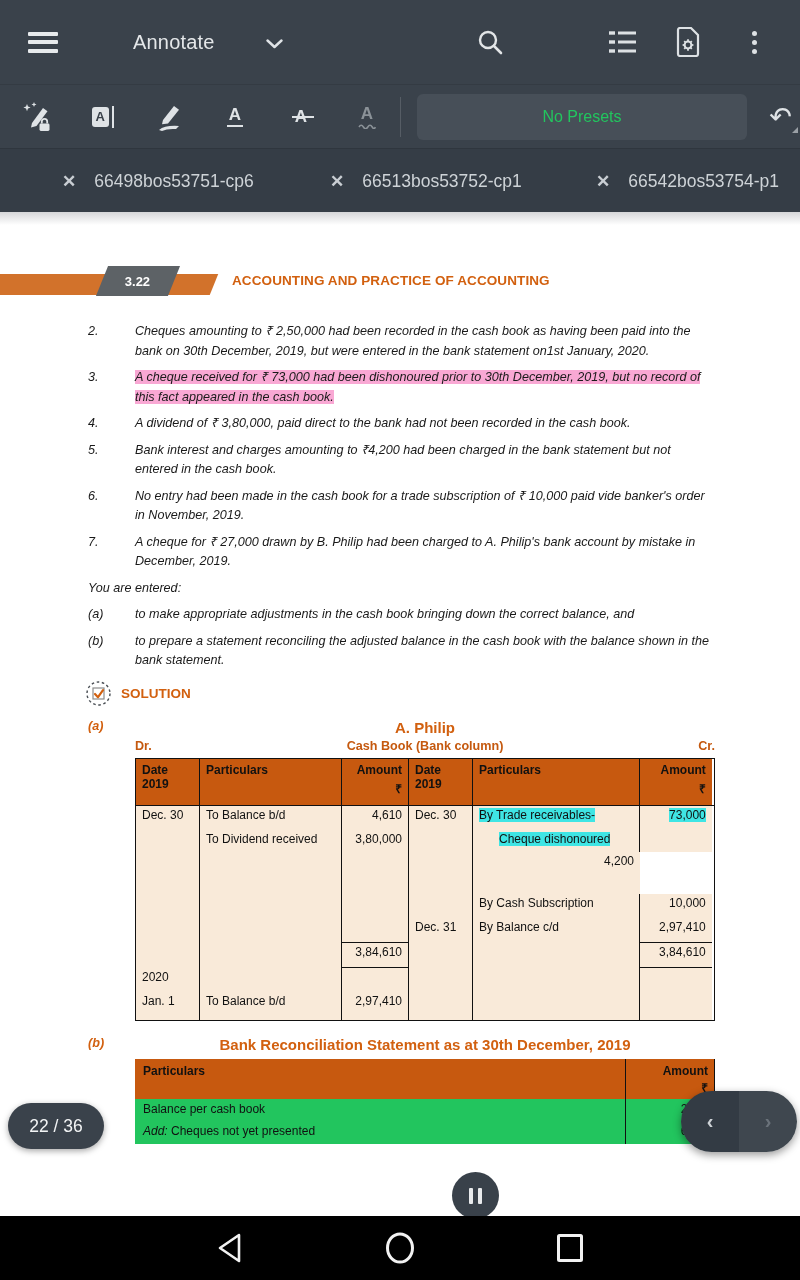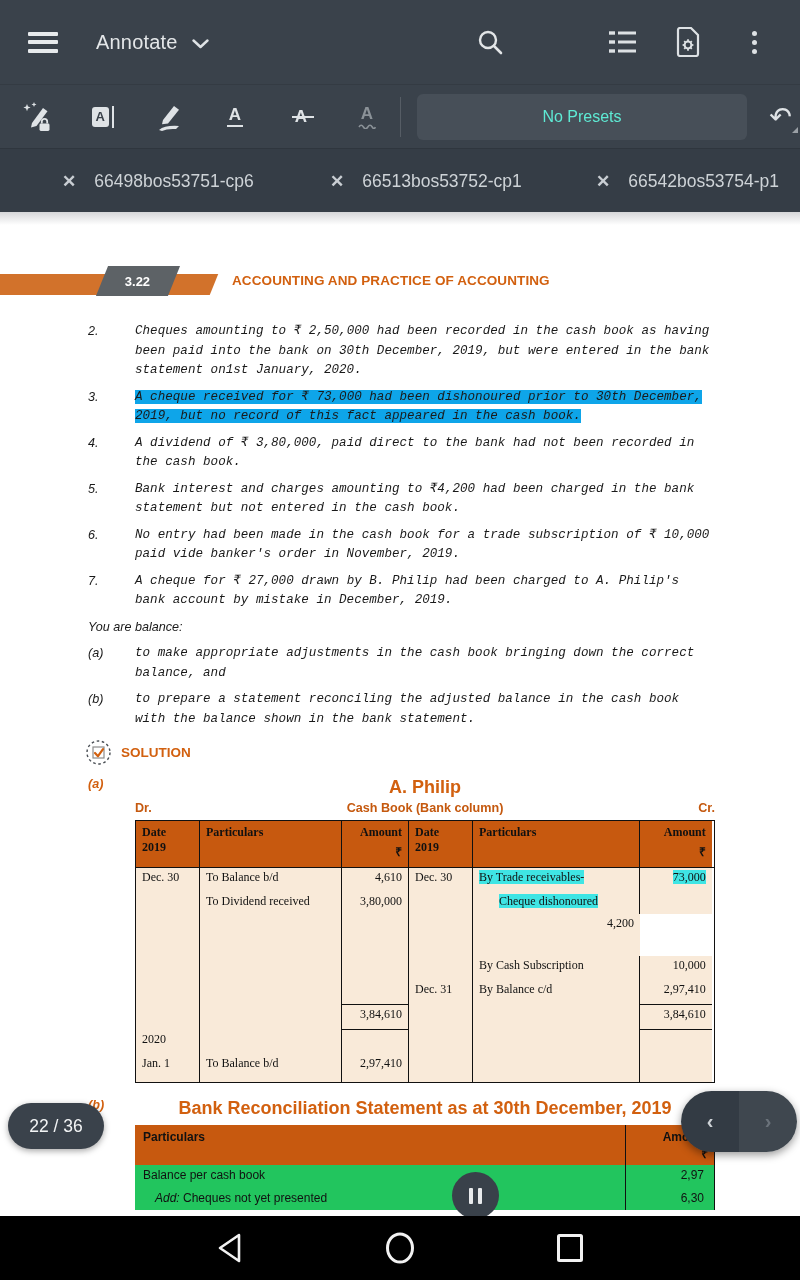--- a/index.html
+++ b/index.html
@@ -4,21 +4,21 @@
 <style>
   * { margin:0; padding:0; box-sizing:border-box; }
   html,body { background:#e8e8e8; }
   .screen {
     position:relative; width:800px; height:1280px; overflow:hidden;
     background:#ffffff; font-family:"Liberation Sans", sans-serif;
   }
   
   .topbar {
     position:absolute; left:0; top:0; width:800px; height:84px;
-    background:#3a424b; display:flex; align-items:center;
+    background:#3a424b; display:flex; align-items:center;gap:37px;
   }
   .hamburger { width:30px; margin-left:28px; cursor:pointer; }
   .hamburger span { display:block; height:4px; background:#e7eaec; border-radius:1px; margin:4.5px 0; }
   .menu-title { color:#e4e7e9; font-size:20px; margin-left:38px; letter-spacing:.2px; }
   .chev-down { margin-left:14px; margin-top:4px; }
   .topbar-right { margin-left:auto; display:flex; align-items:center; gap:34px; margin-right:30px; }
   .icon-btn { display:flex; align-items:center; justify-content:center; width:32px; height:32px; }
   .grid-icon { display:grid; grid-template-columns:repeat(3,5px); grid-template-rows:repeat(3,5px); gap:4px; }
   .grid-icon i { background:#dde1e4; border-radius:1.2px; }
   .overflow-dots { display:flex; flex-direction:column; gap:4px; }
@@ -35,21 +35,21 @@
   .uline  { width:16px; height:2.2px; background:#dfe3e6; margin-top:2px; }
   .strikeA { position:relative; }
   .strikeA .bar { position:absolute; left:-3px; top:8px; width:22px; height:2.2px; background:#dfe3e6; }
   .dim, .dim .letterA { color:#8b9298 !important; }
   .dim svg path { stroke:#8b9298 !important; }
   .textA-box { width:17px; height:20px; background:#dfe3e6; border-radius:3px; display:flex; align-items:center; justify-content:center; font-weight:bold; font-size:13px; color:#3a424b; }
   .cursor-bar { width:2.4px; height:22px; background:#dfe3e6; margin-left:3px; }
   .vdivider { width:1px; height:40px; background:#565d65; margin-left:18px; }
   .presets-btn {
     margin-left:16px; width:338px; height:46px; background:#474f58; border-radius:6px;
-    display:flex; align-items:center; justify-content:center; color:#5eead4; font-size:16px; cursor:pointer;
+    display:flex; align-items:center; justify-content:center; color:#22c55e; font-size:16px; cursor:pointer;
   }
   .undo-btn { margin-left:14px; position:relative; width:40px; height:40px; display:flex; align-items:center; justify-content:center; color:#dfe3e6; font-size:27px; cursor:pointer; }
   .undo-btn .corner { position:absolute; right:2px; bottom:4px; width:0; height:0; border-left:6px solid transparent; border-bottom:6px solid #9aa0a6; }
 
   .tabbar {
     position:absolute; left:0; top:148px; width:800px; height:64px;
     background:#353d46; border-top:1px solid #2f363e; overflow:hidden;
   }
   .tab { position:absolute; top:0; height:64px; display:flex; align-items:center; gap:18px; cursor:pointer; }
   .tab .close { color:#c9ced3; font-size:17px; font-weight:bold; }
@@ -64,34 +64,34 @@
   .banner .opara { position:absolute; left:152px; top:6px; width:62px; height:21px; background:#d2722b; transform:skewX(-22deg); }
   .banner .fold { position:absolute; left:138px; top:0px; width:26px; height:8px; background:#b4b8bb; transform:skewX(-22deg); }
   .banner .gpara { position:absolute; left:102px; top:-2px; width:72px; height:30px; background:#5d6266; transform:skewX(-22deg);
                    display:flex; align-items:center; justify-content:center; }
   .banner .pageno { color:#ffffff; font-weight:bold; font-size:13px; transform:skewX(22deg); }
   .banner .btitle { position:absolute; left:232px; top:5px; color:#d2600f; font-weight:bold; font-size:13.5px; letter-spacing:.1px; }
 
   .content { position:absolute; left:88px; top:110px; width:630px; color:#1a1a1a; }
   .item { display:flex; margin-bottom:7px; font-style:italic; font-size:12.6px; line-height:19.5px; }
   .inum { width:47px; flex:none; }
-  .itext { width:580px;font-family:Liberation Mono, monospace; }
-  .hl { background:#0ea5e9; }
+  .itext { width:580px; }
+  .hl { background:#f9a8d4; }
   .req-intro { font-style:italic; font-size:12.6px; line-height:19.5px; margin-bottom:7px; }
   .sol-row { display:flex; align-items:center; gap:9px; margin:10px 0 12px -3px; height:26px; }
   .sol-label { color:#d2600f; font-weight:bold; font-size:13.5px; font-style:normal; }
 
   .ab-row { display:flex; margin-bottom:3px; }
   .ab-label { width:47px; flex:none; color:#d2600f; font-weight:bold; font-size:12.6px; font-style:italic; }
-  .ab-title { width:580px; text-align:center; color:#d2600f; font-weight:bold; font-size:18px; }
+  .ab-title { width:580px; text-align:center; color:#d2600f; font-weight:bold; font-size:15px; }
   .drcr-row { margin-left:47px; width:580px; display:flex; justify-content:space-between; color:#c5590f; font-weight:bold; font-size:12.6px; margin-bottom:5px; }
 
   
   .cbtable { margin-left:47px; width:580px; border:1.6px solid #111; font-size:12px; color:#111; }
-  .cbrow { display:grid; grid-template-columns:64px 142px 67px 64px 167px 71.8px;font-family:Liberation Serif, serif; }
+  .cbrow { display:grid; grid-template-columns:64px 142px 67px 64px 167px 71.8px; }
   .cbcell { border-right:1.4px solid #111; padding:2px 6px 0 6px; background:#f9ead9; }
   .cbcell:last-child { border-right:none; }
   .cbhead .cbcell { background:#c7590f; font-weight:bold; padding-top:4px; }
   .cbhead { height:47px; border-bottom:1.6px solid #111; }
   .amt { text-align:right; }
   .rs-line { text-align:right; margin-top:3px; }
   .h24{height:24px} .h22{height:22px} .h42{height:42px} .h26{height:26px} .h28{height:28px}
   .tot { border-top:1.5px solid #111; border-bottom:1.5px solid #111; }
   .indent { padding-left:26px; }
   .justify { text-align:justify; }
@@ -100,21 +100,21 @@
   
   .recon-title-row { display:flex; margin-top:15px; margin-bottom:6px; }
   .recon-table { margin-left:47px; width:580px; font-size:12px; color:#111; }
   .recon-head { display:grid; grid-template-columns:490px 90px; background:#c7590f; font-weight:bold; height:40px; }
   .recon-head .pcell { padding:5px 0 0 8px; }
   .recon-head .acell { border-left:1.5px solid #111; border-right:1.5px solid #111; padding:5px 6px 0 6px; text-align:right; }
   .recon-head .rsym { display:block; margin-top:1px; font-weight:bold; }
   .recon-row { display:grid; grid-template-columns:490px 90px; background:#22c55e; height:22.5px; }
   .recon-row .pcell { padding:3px 0 0 8px; }
   .recon-row .acell { border-left:1.5px solid #111; border-right:1.5px solid #111; padding:3px 10px 0 6px; text-align:right; }
-  .addital { font-style:italic;margin-left:12px; }
+  .addital { font-style:italic; }
 
   
   .page-pill {
     position:absolute; left:8px; top:1103px; width:96px; height:46px; border-radius:24px;
     background:#3a424b; color:#f2f4f5; font-size:17.5px; display:flex; align-items:center; justify-content:center;
     box-shadow:0 2px 6px rgba(0,0,0,.35); cursor:pointer;
   }
   .nav-pill {
     position:absolute; left:681px; top:1091px; width:116px; height:61px; border-radius:31px;
     overflow:hidden; display:flex; box-shadow:0 3px 8px rgba(0,0,0,.4); cursor:pointer;
@@ -290,21 +290,21 @@
       </div>
       <div class="item">
         <div class="inum">6.</div>
         <div class="itext">No entry had been made in the cash book for a trade subscription of ₹ 10,000 paid vide banker's order in November, 2019.</div>
       </div>
       <div class="item">
         <div class="inum">7.</div>
         <div class="itext">A cheque for ₹ 27,000 drawn by B. Philip had been charged to A. Philip's bank account by mistake in December, 2019.</div>
       </div>
 
-      <div class="req-intro">You are balance:</div>
+      <div class="req-intro">You are entered:</div>
       <div class="item">
         <div class="inum">(a)</div>
         <div class="itext">to make appropriate adjustments in the cash book bringing down the correct balance, and</div>
       </div>
       <div class="item">
         <div class="inum">(b)</div>
         <div class="itext">to prepare a statement reconciling the adjusted balance in the cash book with the balance shown in the bank statement.</div>
       </div>
 
       <div class="sol-row">

